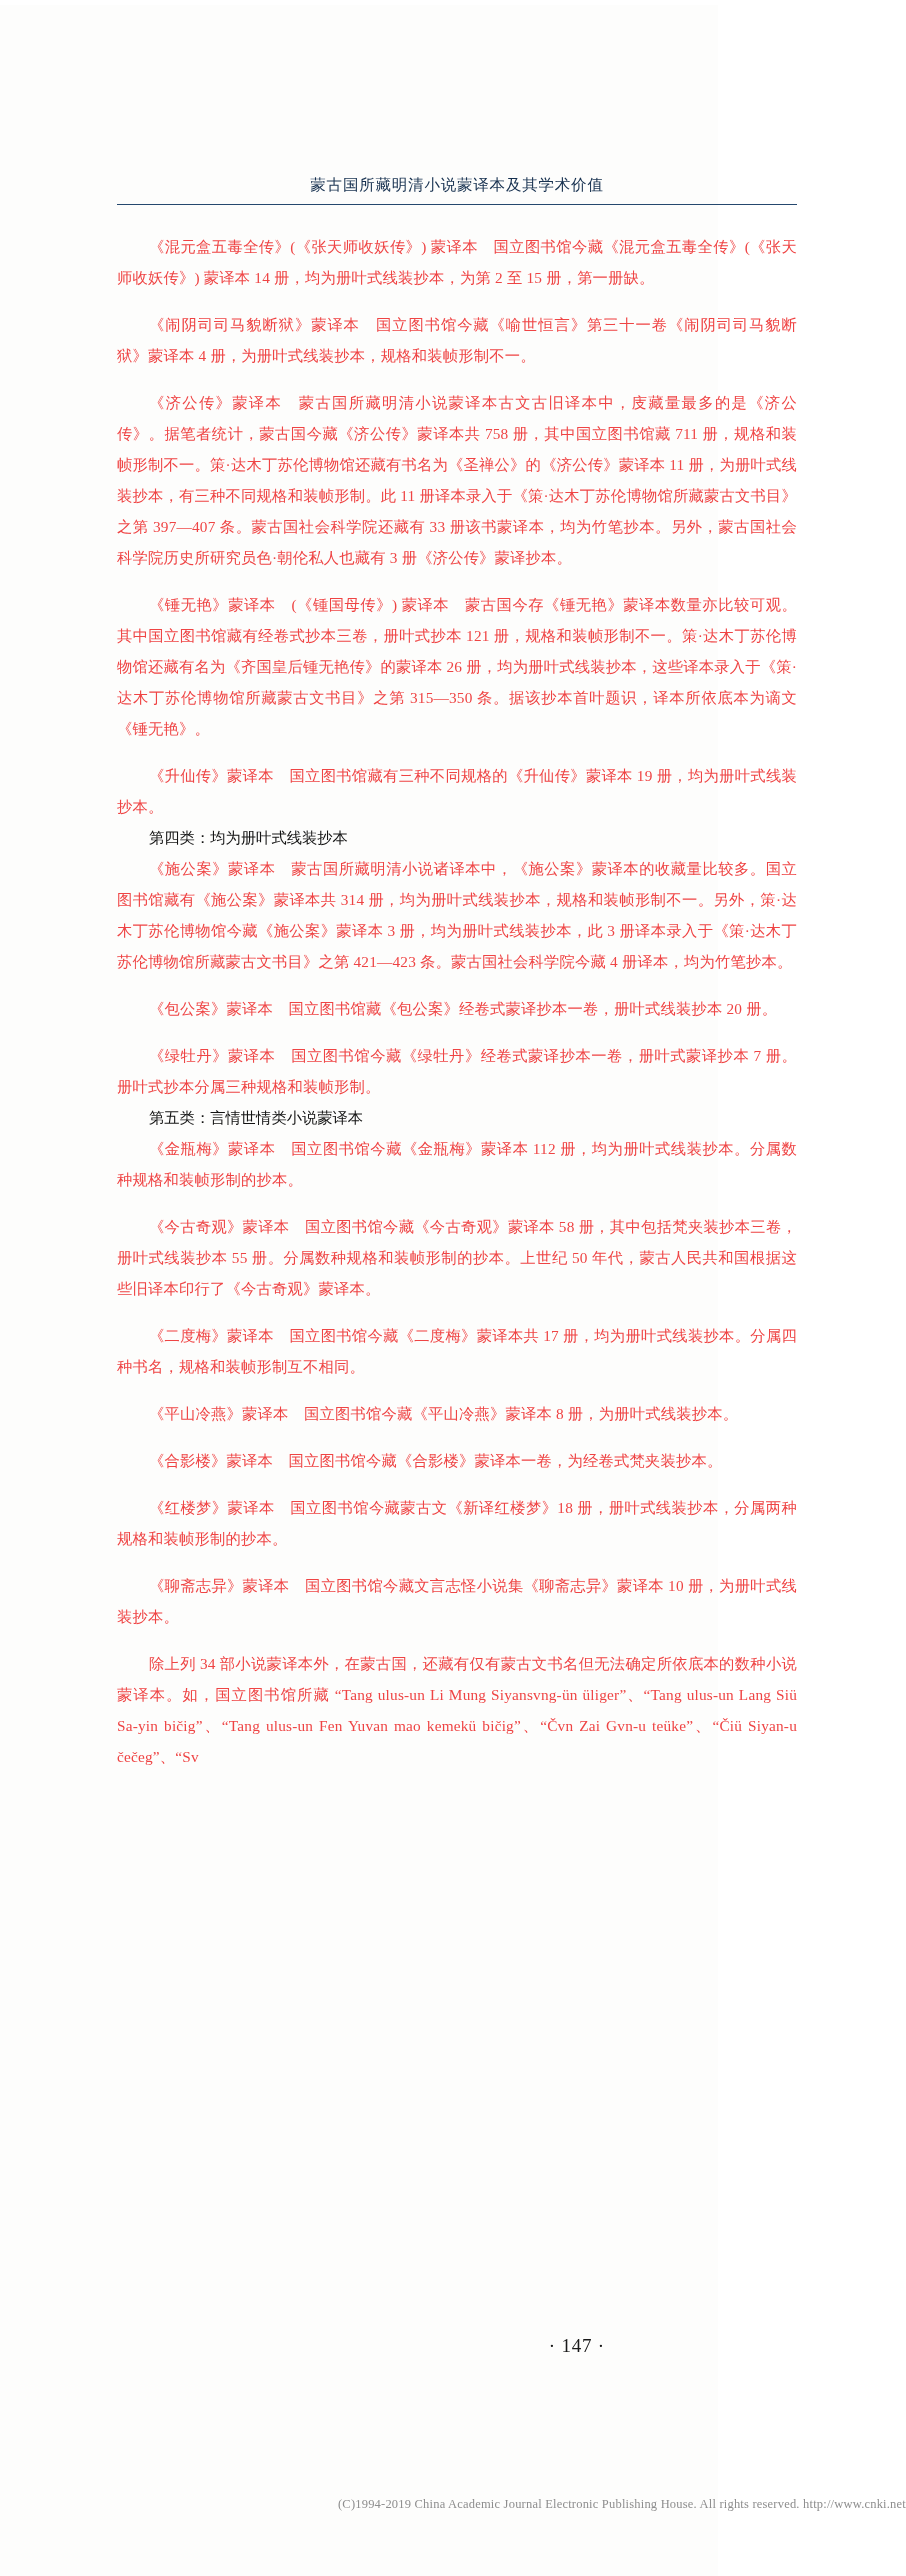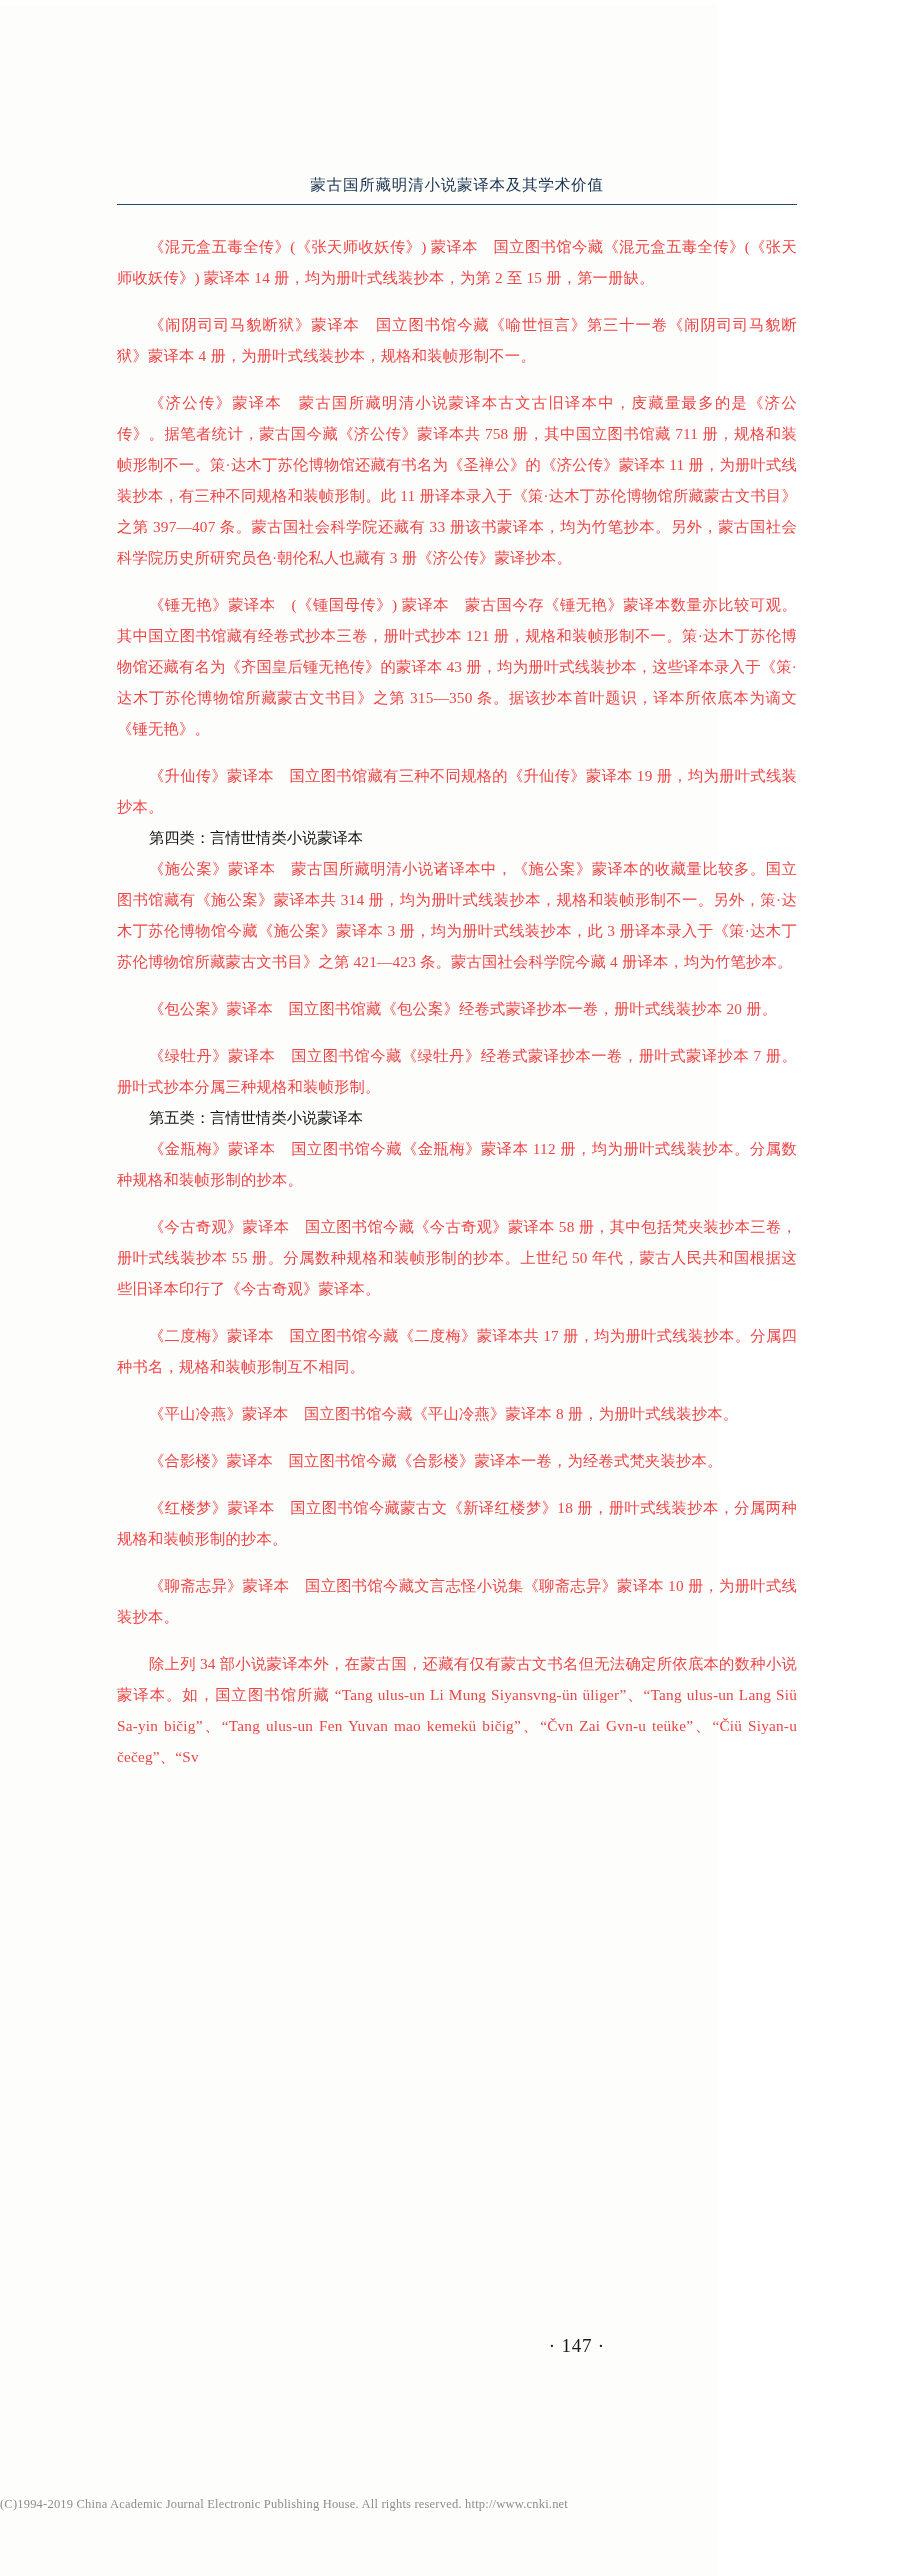--- a/index.html
+++ b/index.html
@@ -69,21 +69,21 @@
     top: 2330px;
     font-size: 19px;
     color: #1a1a1a;
     letter-spacing: 0.8px;
   }
   .footer {
     position: absolute;
     left: 0;
     top: 2492px;
     width: 906px;
-    text-align: left;
+    text-align: right;
     font-size: 12.5px;
     color: #8e8e8e;
     font-family: "Liberation Serif", "DejaVu Serif", serif;
     letter-spacing: 0.2px;
   }
   .latin {
     font-family: "Liberation Serif", "DejaVu Serif", serif;
   }
 </style>
 </head>
@@ -92,23 +92,23 @@
 <div class="page">
 
   <div class="content">
 
     <div class="header-title">蒙古国所藏明清小说蒙译本及其学术价值</div>
     <hr class="header-rule">
 
     <p class="para">《混元盒五毒全传》(《张天师收妖传》) 蒙译本　国立图书馆今藏《混元盒五毒全传》(《张天师收妖传》) 蒙译本 14 册，均为册叶式线装抄本，为第 2 至 15 册，第一册缺。</p>
     <p class="para">《闹阴司司马貌断狱》蒙译本　国立图书馆今藏《喻世恒言》第三十一卷《闹阴司司马貌断狱》蒙译本 4 册，为册叶式线装抄本，规格和装帧形制不一。</p>
     <p class="para">《济公传》蒙译本　蒙古国所藏明清小说蒙译本古文古旧译本中，庋藏量最多的是《济公传》。据笔者统计，蒙古国今藏《济公传》蒙译本共 758 册，其中国立图书馆藏 711 册，规格和装帧形制不一。策·达木丁苏伦博物馆还藏有书名为《圣禅公》的《济公传》蒙译本 11 册，为册叶式线装抄本，有三种不同规格和装帧形制。此 11 册译本录入于《策·达木丁苏伦博物馆所藏蒙古文书目》之第 397—407 条。蒙古国社会科学院还藏有 33 册该书蒙译本，均为竹笔抄本。另外，蒙古国社会科学院历史所研究员色·朝伦私人也藏有 3 册《济公传》蒙译抄本。</p>
-    <p class="para">《锤无艳》蒙译本　(《锺国母传》) 蒙译本　蒙古国今存《锤无艳》蒙译本数量亦比较可观。其中国立图书馆藏有经卷式抄本三卷，册叶式抄本 121 册，规格和装帧形制不一。策·达木丁苏伦博物馆还藏有名为《齐国皇后锺无艳传》的蒙译本 43 册，均为册叶式线装抄本，这些译本录入于《策·达木丁苏伦博物馆所藏蒙古文书目》之第 315—350 条。据该抄本首叶题识，译本所依底本为谪文《锤无艳》。</p>
+    <p class="para">《锤无艳》蒙译本　(《锺国母传》) 蒙译本　蒙古国今存《锤无艳》蒙译本数量亦比较可观。其中国立图书馆藏有经卷式抄本三卷，册叶式抄本 121 册，规格和装帧形制不一。策·达木丁苏伦博物馆还藏有名为《齐国皇后锺无艳传》的蒙译本 26 册，均为册叶式线装抄本，这些译本录入于《策·达木丁苏伦博物馆所藏蒙古文书目》之第 315—350 条。据该抄本首叶题识，译本所依底本为谪文《锤无艳》。</p>
     <p class="para">《升仙传》蒙译本　国立图书馆藏有三种不同规格的《升仙传》蒙译本 19 册，均为册叶式线装抄本。</p>
-    <p class="section-head">第四类：言情世情类小说蒙译本</p>
+    <p class="section-head">第四类：均为册叶式线装抄本</p>
     <p class="para">《施公案》蒙译本　蒙古国所藏明清小说诸译本中，《施公案》蒙译本的收藏量比较多。国立图书馆藏有《施公案》蒙译本共 314 册，均为册叶式线装抄本，规格和装帧形制不一。另外，策·达木丁苏伦博物馆今藏《施公案》蒙译本 3 册，均为册叶式线装抄本，此 3 册译本录入于《策·达木丁苏伦博物馆所藏蒙古文书目》之第 421—423 条。蒙古国社会科学院今藏 4 册译本，均为竹笔抄本。</p>
     <p class="para">《包公案》蒙译本　国立图书馆藏《包公案》经卷式蒙译抄本一卷，册叶式线装抄本 20 册。</p>
     <p class="para">《绿牡丹》蒙译本　国立图书馆今藏《绿牡丹》经卷式蒙译抄本一卷，册叶式蒙译抄本 7 册。册叶式抄本分属三种规格和装帧形制。</p>
     <p class="section-head">第五类：言情世情类小说蒙译本</p>
     <p class="para">《金瓶梅》蒙译本　国立图书馆今藏《金瓶梅》蒙译本 112 册，均为册叶式线装抄本。分属数种规格和装帧形制的抄本。</p>
     <p class="para">《今古奇观》蒙译本　国立图书馆今藏《今古奇观》蒙译本 58 册，其中包括梵夹装抄本三卷，册叶式线装抄本 55 册。分属数种规格和装帧形制的抄本。上世纪 50 年代，蒙古人民共和国根据这些旧译本印行了《今古奇观》蒙译本。</p>
     <p class="para">《二度梅》蒙译本　国立图书馆今藏《二度梅》蒙译本共 17 册，均为册叶式线装抄本。分属四种书名，规格和装帧形制互不相同。</p>
     <p class="para">《平山冷燕》蒙译本　国立图书馆今藏《平山冷燕》蒙译本 8 册，为册叶式线装抄本。</p>
     <p class="para">《合影楼》蒙译本　国立图书馆今藏《合影楼》蒙译本一卷，为经卷式梵夹装抄本。</p>
     <p class="para">《红楼梦》蒙译本　国立图书馆今藏蒙古文《新译红楼梦》18 册，册叶式线装抄本，分属两种规格和装帧形制的抄本。</p>

